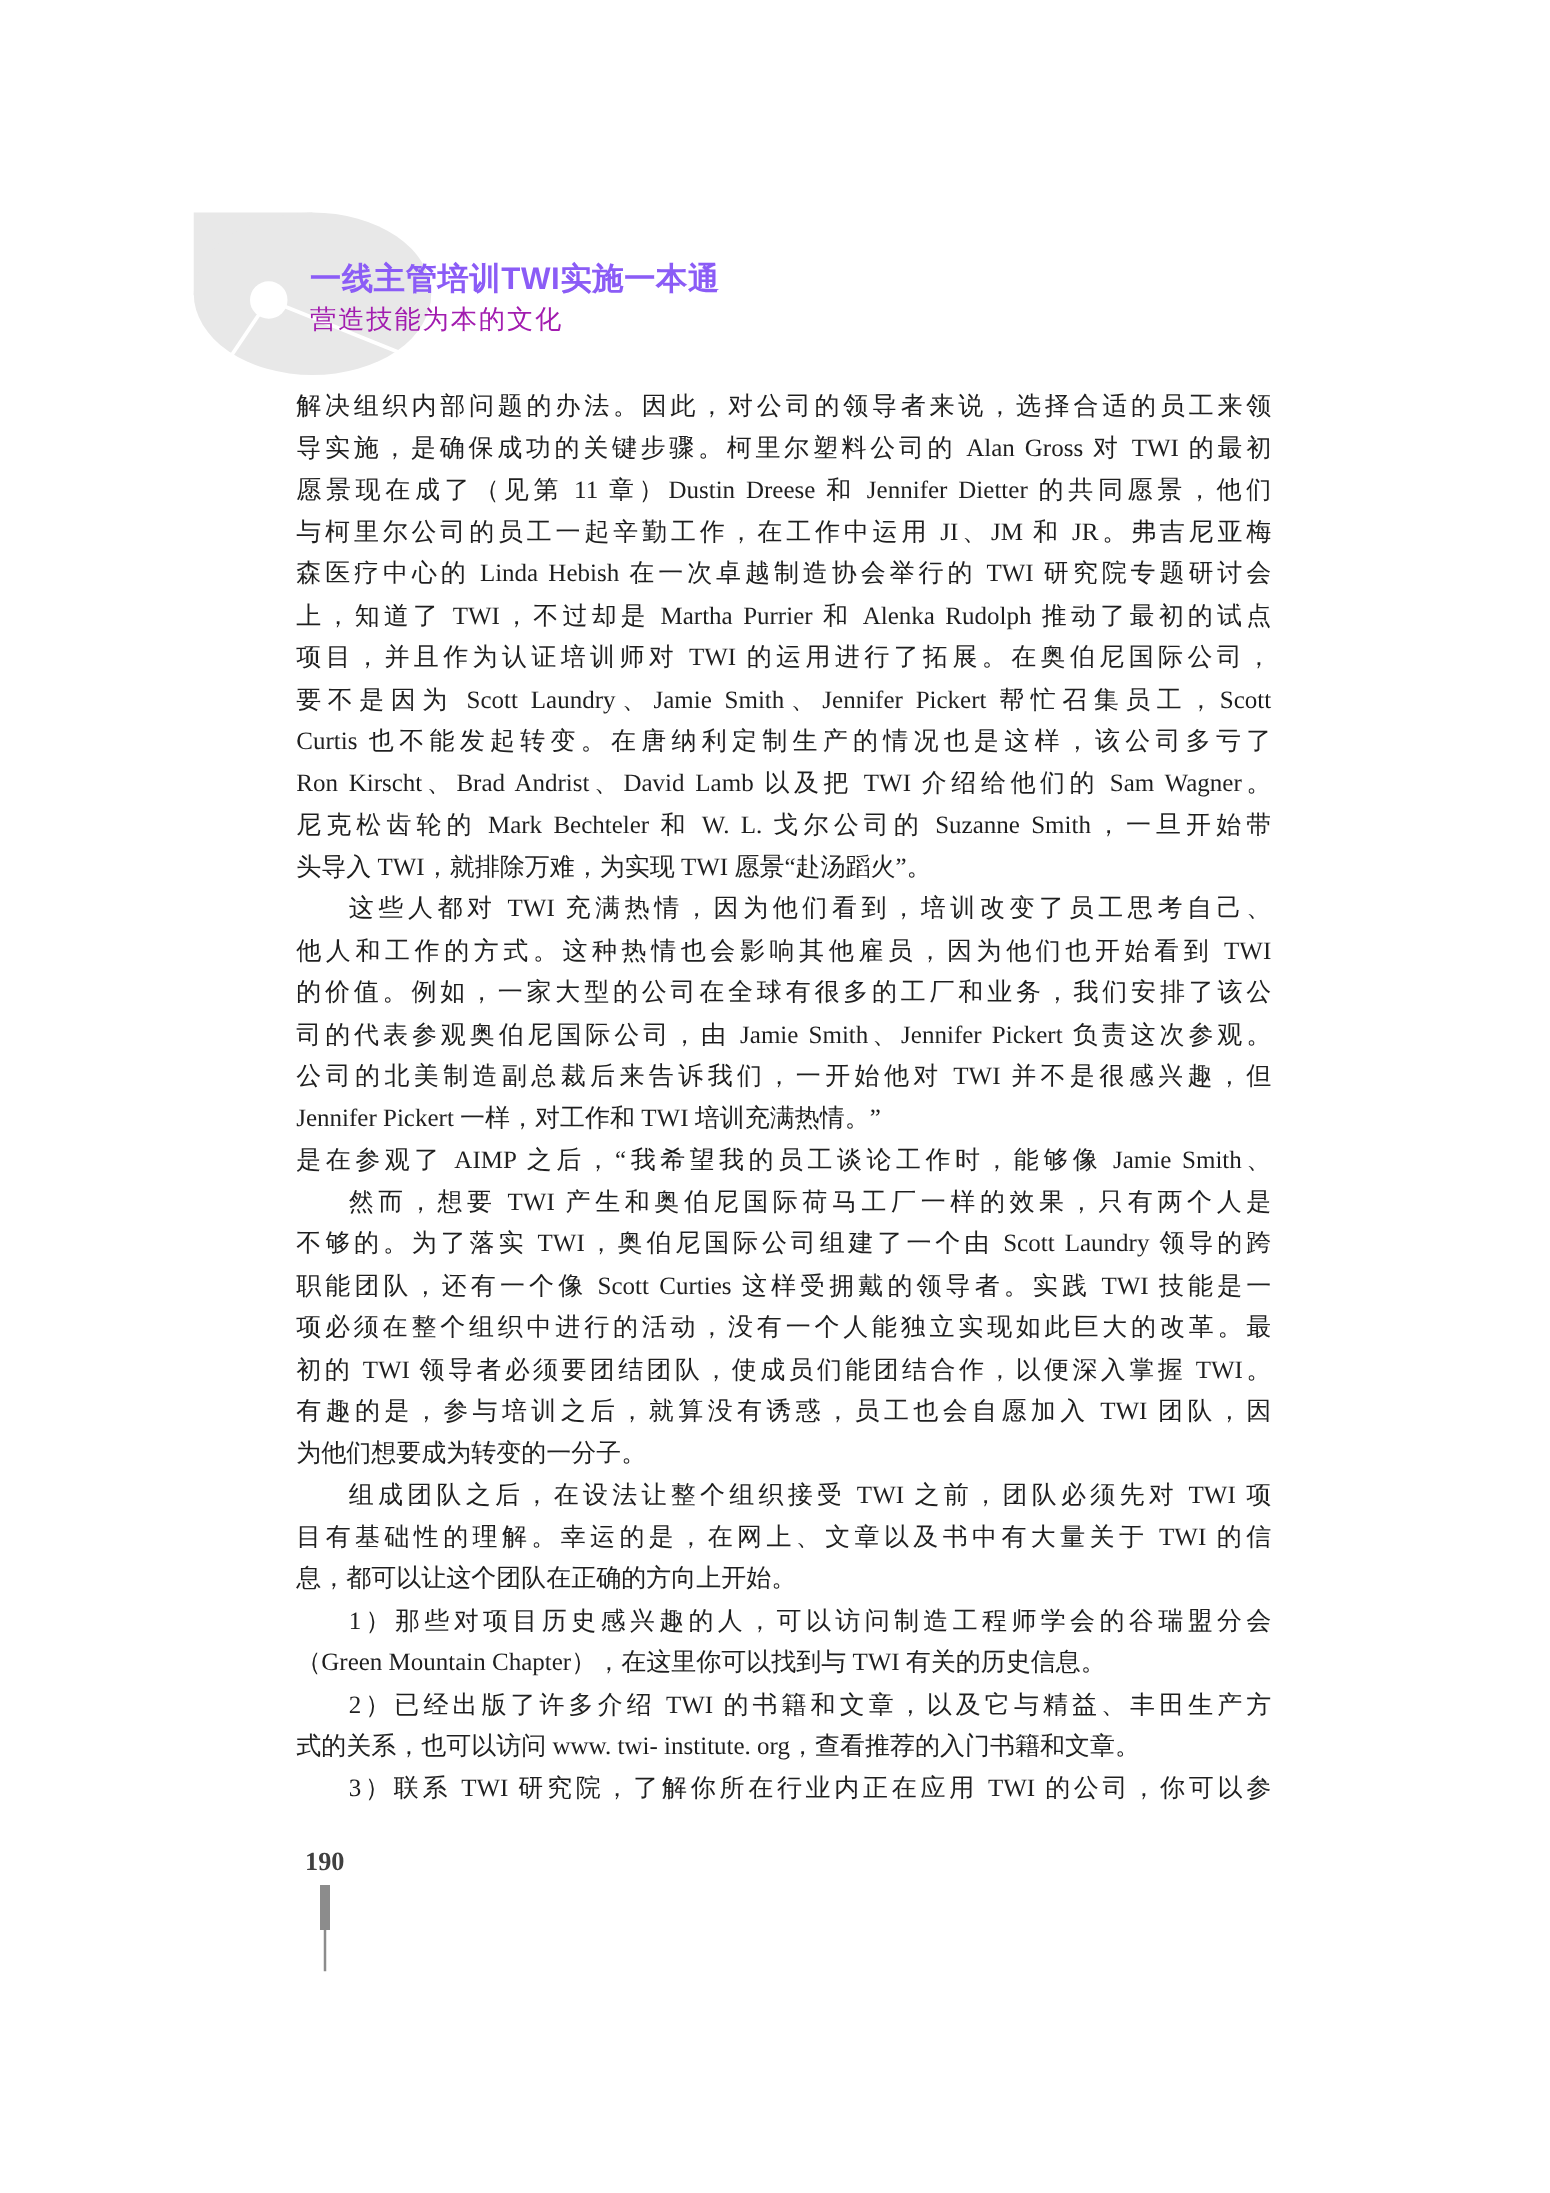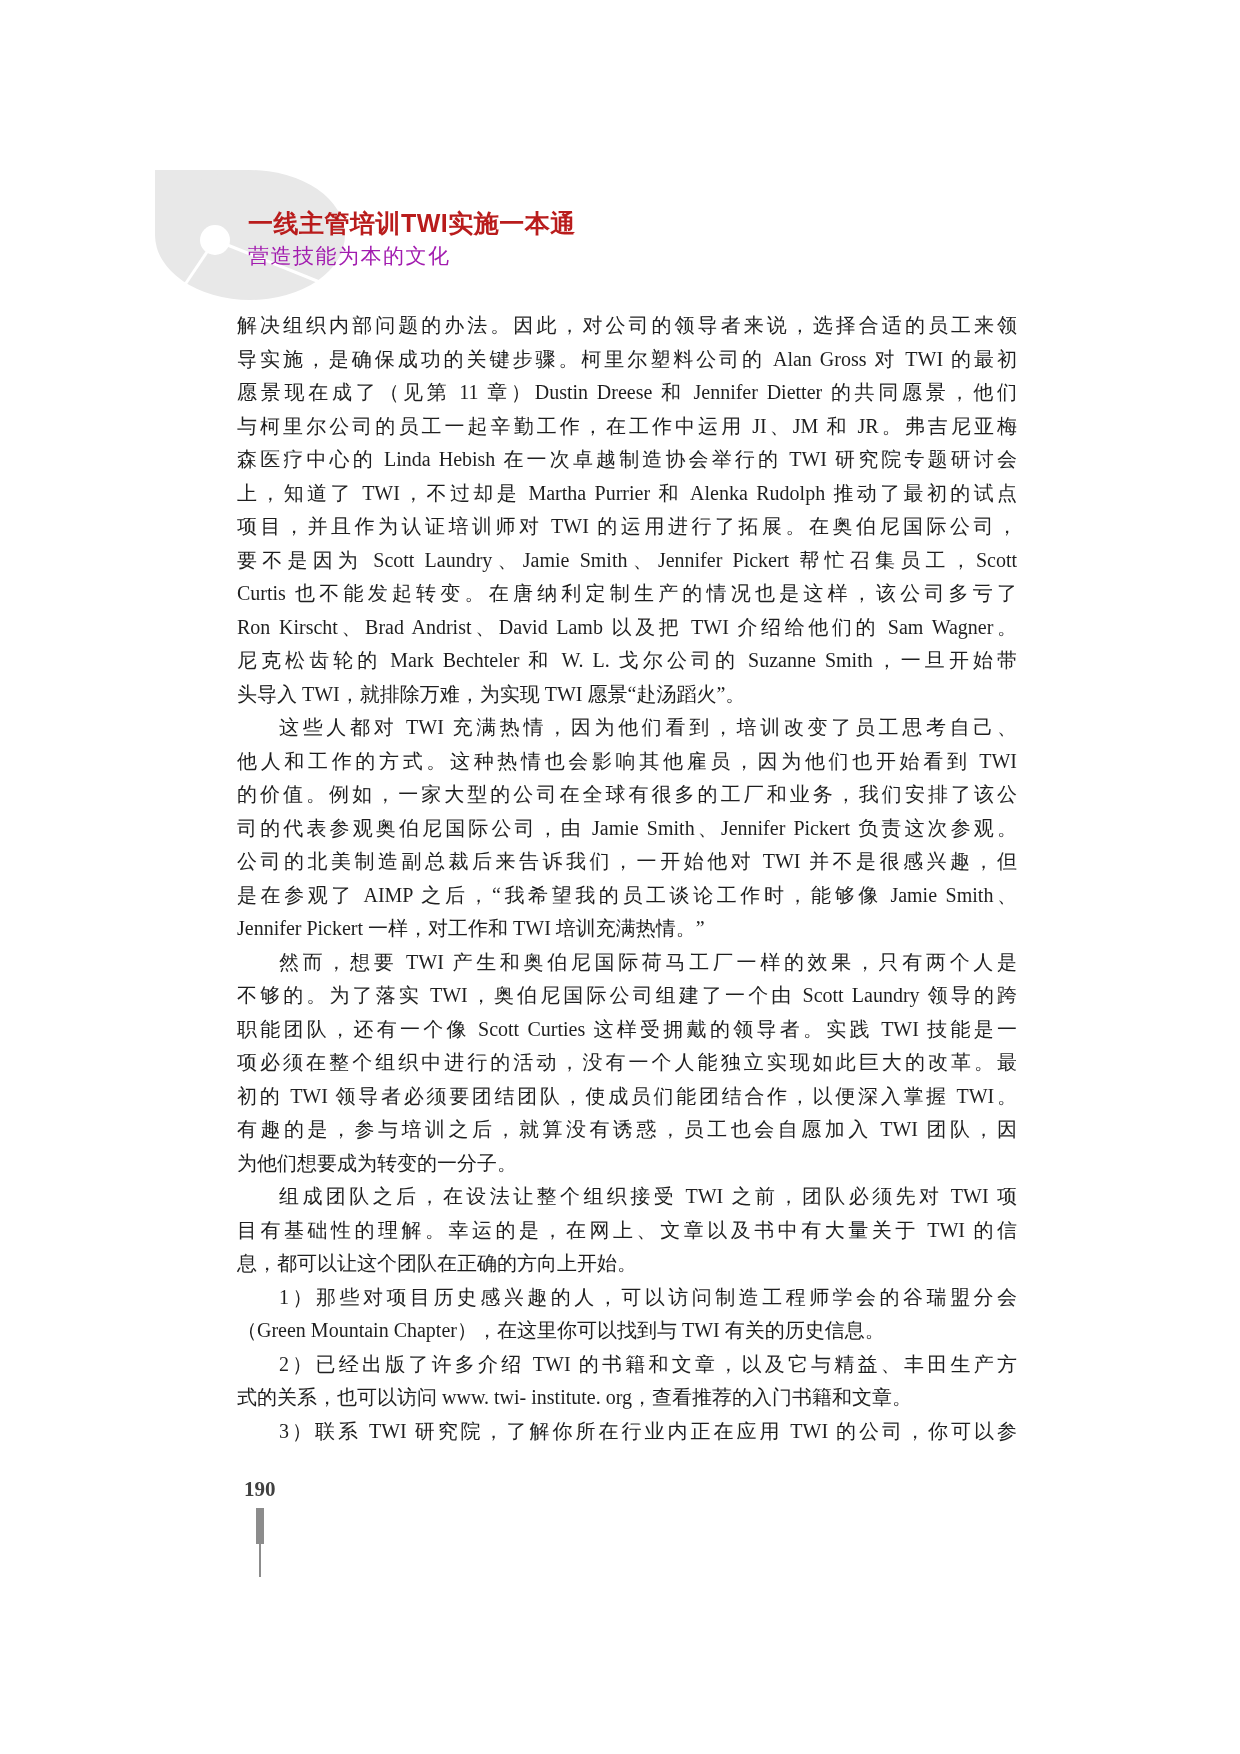--- a/index.html
+++ b/index.html
@@ -21,21 +21,21 @@
     width: 210px;
     height: 180px;
   }
 
   .titles { position: absolute; left: 248px; top: 208px; }
   .book-title {
     font-family: "Liberation Sans", "DejaVu Sans", sans-serif;
     font-weight: bold;
     font-size: 25px;
     line-height: 30px;
-    color: #b91c1c;
+    color: #8b5cf6;
     letter-spacing: 0.5px;
     white-space: nowrap;
   }
   .book-subtitle {
     font-family: "Liberation Sans", "DejaVu Sans", sans-serif;
     font-size: 21px;
     line-height: 26px;
     margin-top: 5px;
     color: #a21caf;
     letter-spacing: 1.5px;
@@ -121,22 +121,22 @@
       <div class="line">要不是因为 Scott Laundry、Jamie Smith、Jennifer Pickert 帮忙召集员工，Scott</div>
       <div class="line">Curtis 也不能发起转变。在唐纳利定制生产的情况也是这样，该公司多亏了</div>
       <div class="line">Ron Kirscht、Brad Andrist、David Lamb 以及把 TWI 介绍给他们的 Sam Wagner。</div>
       <div class="line">尼克松齿轮的 Mark Bechteler 和 W. L. 戈尔公司的 Suzanne Smith，一旦开始带</div>
       <div class="line last">头导入 TWI，就排除万难，为实现 TWI 愿景“赴汤蹈火”。</div>
       <div class="line indent">这些人都对 TWI 充满热情，因为他们看到，培训改变了员工思考自己、</div>
       <div class="line">他人和工作的方式。这种热情也会影响其他雇员，因为他们也开始看到 TWI</div>
       <div class="line">的价值。例如，一家大型的公司在全球有很多的工厂和业务，我们安排了该公</div>
       <div class="line">司的代表参观奥伯尼国际公司，由 Jamie Smith、Jennifer Pickert 负责这次参观。</div>
       <div class="line">公司的北美制造副总裁后来告诉我们，一开始他对 TWI 并不是很感兴趣，但</div>
+      <div class="line last">Jennifer Pickert 一样，对工作和 TWI 培训充满热情。”</div>
       <div class="line">是在参观了 AIMP 之后，“我希望我的员工谈论工作时，能够像 Jamie Smith、</div>
-      <div class="line last">Jennifer Pickert 一样，对工作和 TWI 培训充满热情。”</div>
       <div class="line indent">然而，想要 TWI 产生和奥伯尼国际荷马工厂一样的效果，只有两个人是</div>
       <div class="line">不够的。为了落实 TWI，奥伯尼国际公司组建了一个由 Scott Laundry 领导的跨</div>
       <div class="line">职能团队，还有一个像 Scott Curties 这样受拥戴的领导者。实践 TWI 技能是一</div>
       <div class="line">项必须在整个组织中进行的活动，没有一个人能独立实现如此巨大的改革。最</div>
       <div class="line">初的 TWI 领导者必须要团结团队，使成员们能团结合作，以便深入掌握 TWI。</div>
       <div class="line">有趣的是，参与培训之后，就算没有诱惑，员工也会自愿加入 TWI 团队，因</div>
       <div class="line last">为他们想要成为转变的一分子。</div>
       <div class="line indent">组成团队之后，在设法让整个组织接受 TWI 之前，团队必须先对 TWI 项</div>
       <div class="line">目有基础性的理解。幸运的是，在网上、文章以及书中有大量关于 TWI 的信</div>
       <div class="line last">息，都可以让这个团队在正确的方向上开始。</div>

